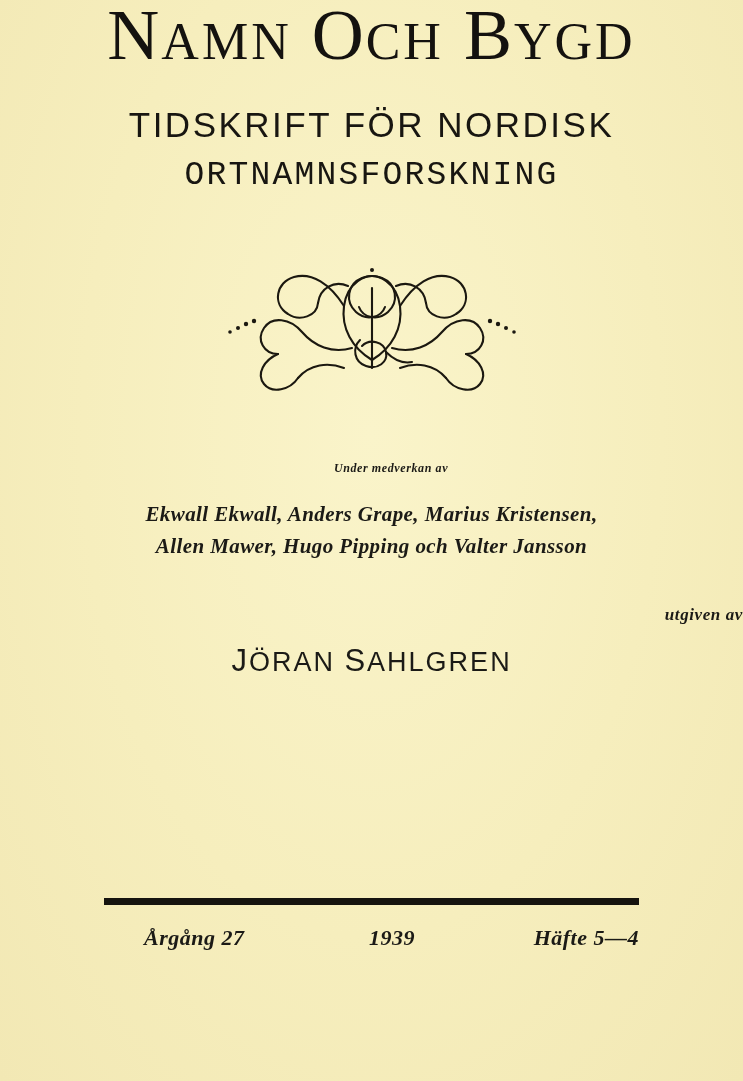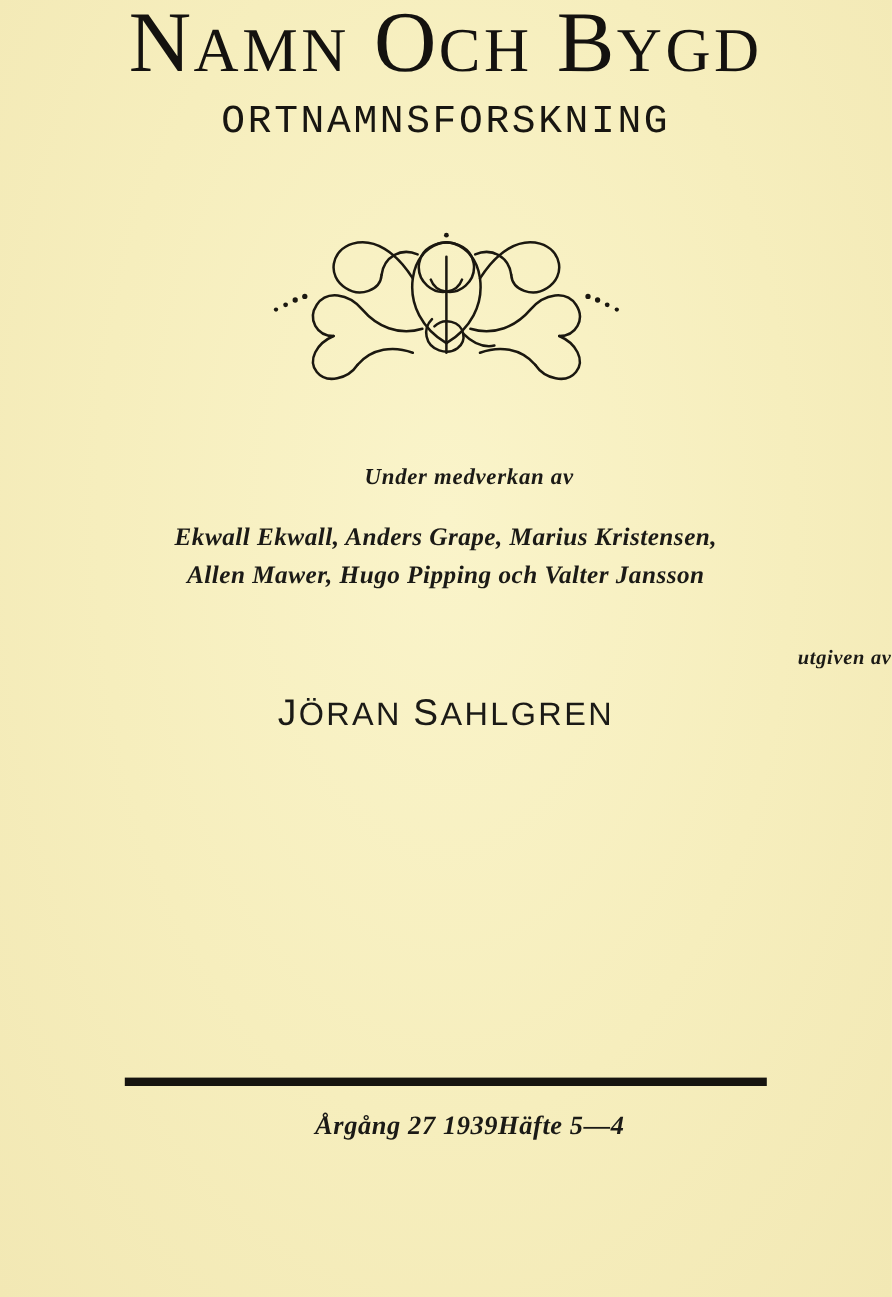--- a/index.html
+++ b/index.html
@@ -67,21 +67,21 @@
     justify-content: center;
   }
   
   .credits {
     margin-top: 58px;
     text-align: center;
   }
   .under-medverkan {
     font-style: italic;
     font-weight: 700;
-    font-size: 19px;
+    font-size: 12px;
     letter-spacing: 0.6px;
     font-family: "Liberation Serif", serif;
     padding-left: 39px;
   }
   .names {
     margin-top: 22px;
     font-style: italic;
     font-weight: 700;
     font-size: 21px;
     line-height: 1.55;
@@ -115,21 +115,21 @@
     top: 898px;
     height: 7px;
     background: #16140f;
   }
   .footer {
     position: absolute;
     left: 104px;
     right: 104px;
     top: 925px;
     display: flex;
-    justify-content: center;
+    justify-content: space-between;
     align-items: baseline;
     font-style: italic;
     font-weight: 700;
     font-size: 22px;
     letter-spacing: 0.5px;
     font-family: "Liberation Serif", serif;
     margin-left: 40px;
   }
   .footer .mid {
     margin-left: 6px;
@@ -139,20 +139,21 @@
 <body>
 
 <div class="page">
 
   <div class="title-block">
     <div class="main-title">
       <span class="cap">N</span><span class="small">AMN</span>
       <span class="cap">O</span><span class="small">CH</span>
       <span class="cap">B</span><span class="small">YGD</span>
     </div>
+    <div class="subtitle1">TIDSKRIFT FÖR NORDISK</div>
     <div class="subtitle2">ORTNAMNSFORSKNING</div>
   </div>
 
   <div class="ornament">
     <svg width="340" height="175" viewBox="0 0 340 175">
       <g fill="none" stroke="#1b1810" stroke-width="2.1" stroke-linecap="round">
 
         <path d="M170 132 C150 120 139 100 142 78 C145 56 163 43 180 50 C195 56 197 74 186 84 C176 93 161 90 157 79"></path>
         <path d="M170 132 C190 120 201 100 198 78 C195 56 177 43 160 50 C145 56 143 74 154 84 C164 93 179 90 183 79"></path>
         <path d="M170 60 C170 85 170 110 170 140"></path>

